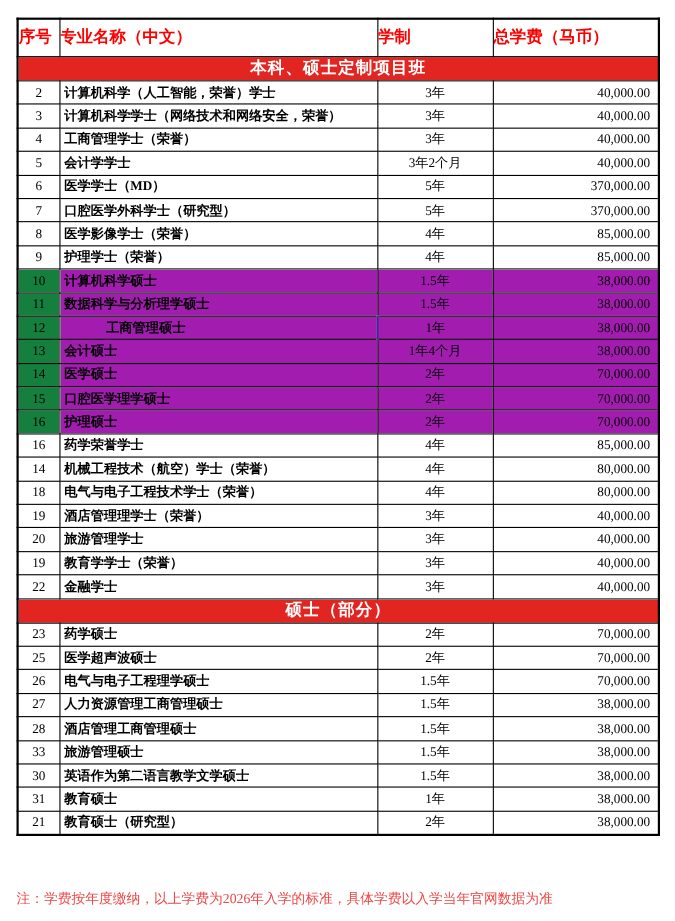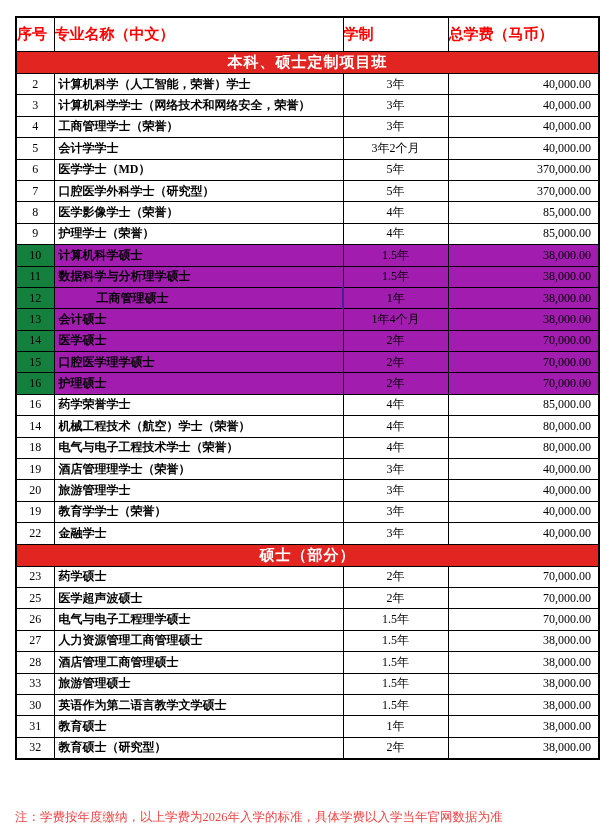--- a/index.html
+++ b/index.html
@@ -254,21 +254,21 @@
           <td class="c-dur">1.5年</td>
           <td class="c-fee">38,000.00</td>
         </tr>
         <tr class="data-row">
           <td class="c-no">31</td>
           <td class="c-name">教育硕士</td>
           <td class="c-dur">1年</td>
           <td class="c-fee">38,000.00</td>
         </tr>
         <tr class="data-row">
-          <td class="c-no">32</td>
+          <td class="c-no">21</td>
           <td class="c-name">教育硕士（研究型）</td>
           <td class="c-dur">2年</td>
           <td class="c-fee">38,000.00</td>
         </tr>
       </tbody>
   </table>
 
   <div class="footnote">注：学费按年度缴纳，以上学费为2026年入学的标准，具体学费以入学当年官网数据为准</div>
 
 </div>

